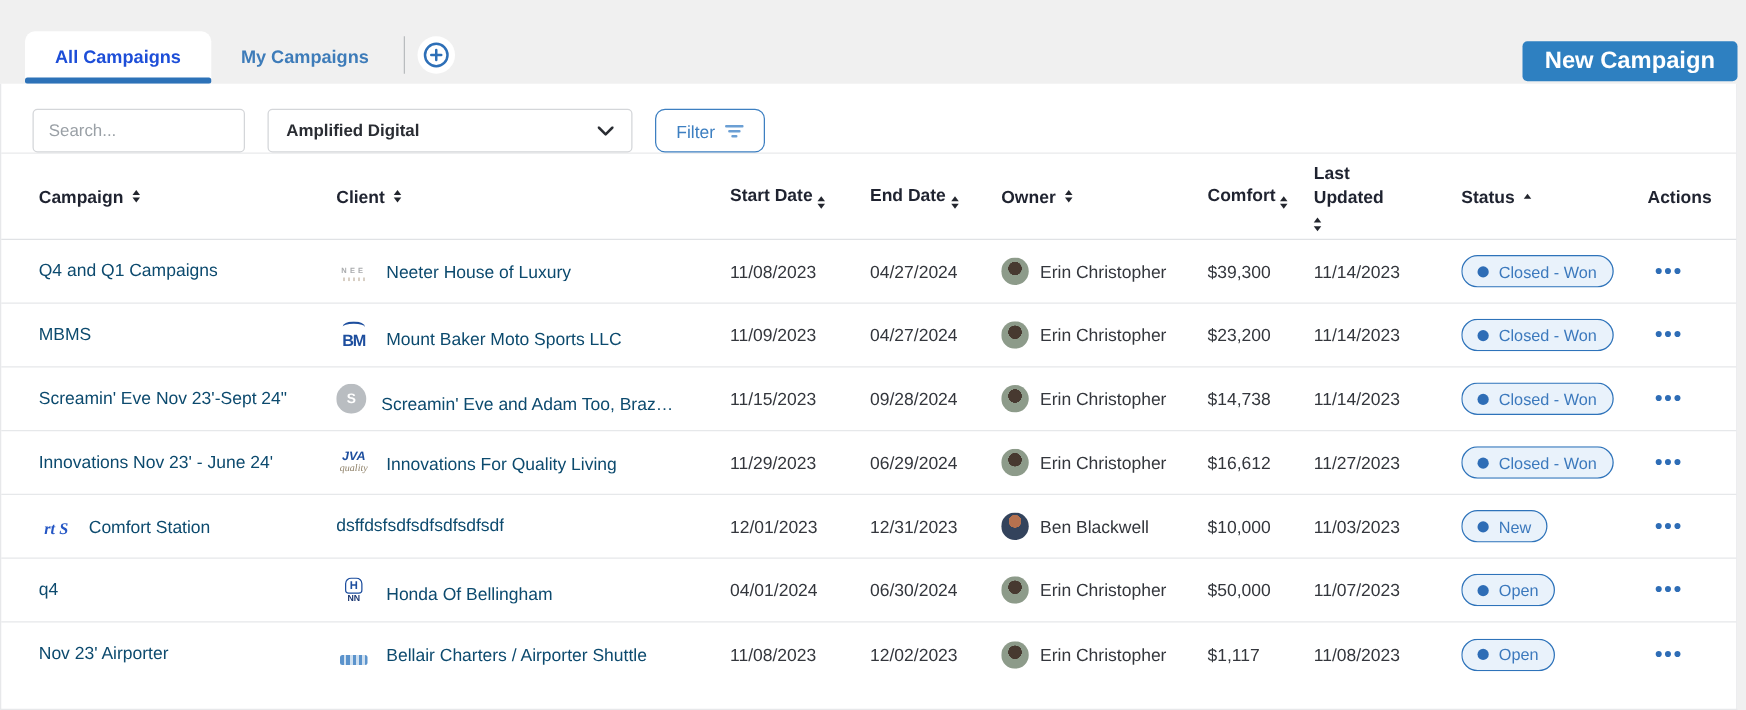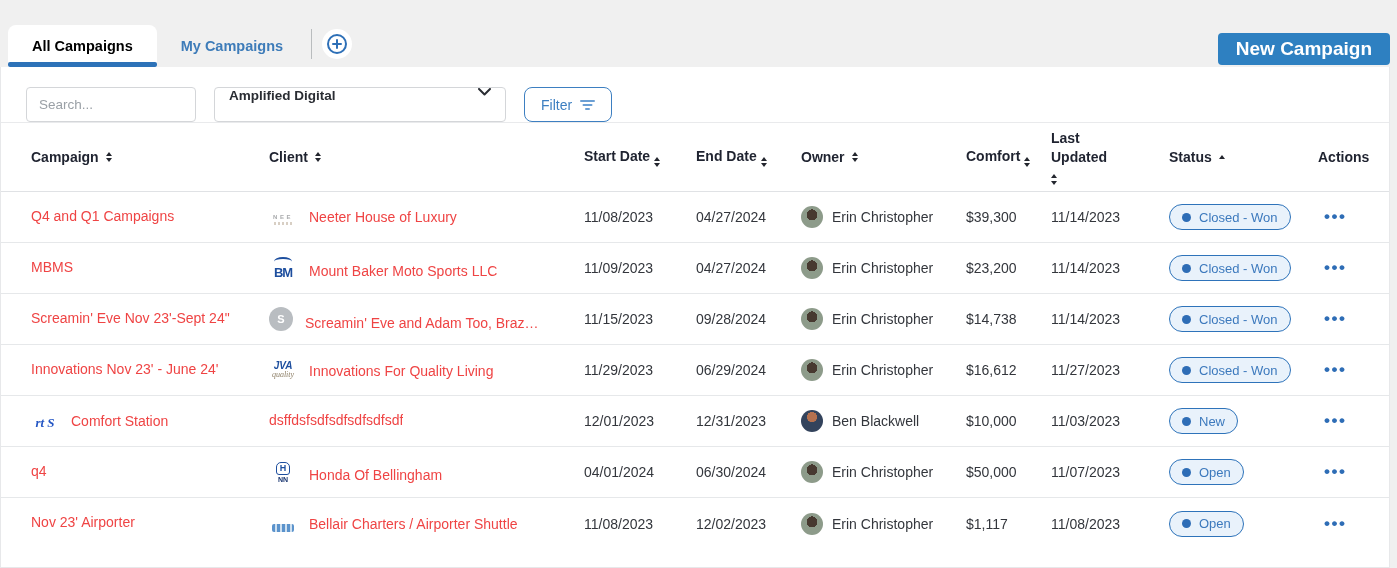--- a/index.html
+++ b/index.html
@@ -3,42 +3,42 @@
 <meta charset="utf-8">
 <style>
   * { margin:0; padding:0; box-sizing:border-box; }
   html,body { width:1397px; height:568px; overflow:hidden; background:#f0f0f0;
     font-family:"Liberation Sans", sans-serif; }
 
   
   .tabstrip { position:relative; height:67px; background:#f0f0f0; display:flex; align-items:flex-end; }
   .tab { height:42px; display:flex; align-items:center; padding:0 24px; font-size:14.5px;
     font-weight:700; cursor:pointer; position:relative; }
-  .tab.active { background:#ffffff; border-radius:8px 8px 0 0; color:#000000; margin-left:8px; }
+  .tab.active { background:#ffffff; border-radius:8px 8px 0 0; color:#1d4ed8; margin-left:20px; }
   .tab.active::after { content:""; position:absolute; left:0; right:0; bottom:0; height:5px;
     background:#2d72b8; border-radius:2px; }
   .tab.inactive { color:#3e7cb9; }
   .tab-divider { width:1px; height:30px; background:#b9bcbe; margin:0 10px 8px 4px; }
   .plus-btn { width:30px; height:30px; border-radius:50%; background:#ffffff; display:flex;
     align-items:center; justify-content:center; margin-bottom:8px; cursor:pointer; }
   .new-campaign { position:absolute; right:7px; top:33px; height:32px; background:#2e80c1;
     color:#fff; font-size:19px; font-weight:700; border:none; border-radius:4px;
     padding:0 18px; cursor:pointer; }
 
   
   .card { position:absolute; left:0; top:67px; width:1390px; height:501px; background:#ffffff;
     border:1px solid #e7e8ea; border-top:none; }
 
   
   .toolbar { display:flex; align-items:center; padding:20px 0 0 25px; height:55px; }
   .search-input { width:170px; height:35px; border:1px solid #d4d6d9; border-radius:4px;
     padding:0 12px; font-size:13.5px; color:#33363c; outline:none; font-family:"Liberation Sans",sans-serif; }
   .search-input::placeholder { color:#9aa0a6; }
   .select-box { width:292px; height:35px; border:1px solid #d4d6d9; border-radius:4px;
-    margin-left:18px; display:flex; align-items:flex-start; justify-content:space-between;
+    margin-left:18px; display:flex; align-items:center; justify-content:space-between;
     padding:0 14px; font-size:13.5px; font-weight:700; color:#2a2d33; cursor:pointer; background:#fff; }
   .filter-btn { height:35px; margin-left:18px; border:1px solid #3d7fc1; border-radius:8px;
     background:#fff; color:#3d7fc1; font-size:14px; display:flex; align-items:center; gap:8px;
     padding:0 16px; cursor:pointer; font-family:"Liberation Sans",sans-serif; }
 
   
   .grid { display:grid; grid-template-columns:238px 315px 112px 105px 165px 85px 118px 149px 72px;
     padding-left:30px; align-items:center; }
   .thead { height:70px; border-top:1px solid #e9eaec; border-bottom:1px solid #e0e2e5; }
   .th { font-size:14px; font-weight:700; color:#1f2330; display:flex; align-items:center;
@@ -47,21 +47,21 @@
   .th.stacked .sort { margin-top:2px; }
   .sort { display:inline-flex; flex-direction:column; gap:2.5px; }
   .tri-up { width:0; height:0; border-left:3.5px solid transparent; border-right:3.5px solid transparent;
     border-bottom:4.5px solid #23262e; }
   .tri-down { width:0; height:0; border-left:3.5px solid transparent; border-right:3.5px solid transparent;
     border-top:4.5px solid #23262e; }
 
   .trow { height:51px; border-bottom:1px solid #e6e8ea; }
   .trow:last-child { border-bottom:none; }
   .cell { font-size:14px; color:#33363c; padding-right:10px; overflow:hidden; white-space:nowrap; }
-  .link { color:#ef4444; text-decoration:none; cursor:pointer; overflow:hidden;
+  .link { color:#0c4a6e; text-decoration:none; cursor:pointer; overflow:hidden;
     text-overflow:ellipsis; white-space:nowrap; display:inline-block; max-width:100%; }
   .client-cell { display:flex; align-items:flex-end; gap:12px; }
   .owner-cell { display:flex; align-items:center; gap:9px; }
 
   
   .avatar { width:22px; height:22px; border-radius:50%; flex:0 0 22px; }
   .avatar[data-avatar="erin"] { background:radial-gradient(circle at 50% 40%, #473930 0 31%, #8d9b8a 32%); }
   .avatar[data-avatar="ben"]  { background:radial-gradient(circle at 50% 32%, #b5714f 0 27%, #33435c 28%); }
 
   

